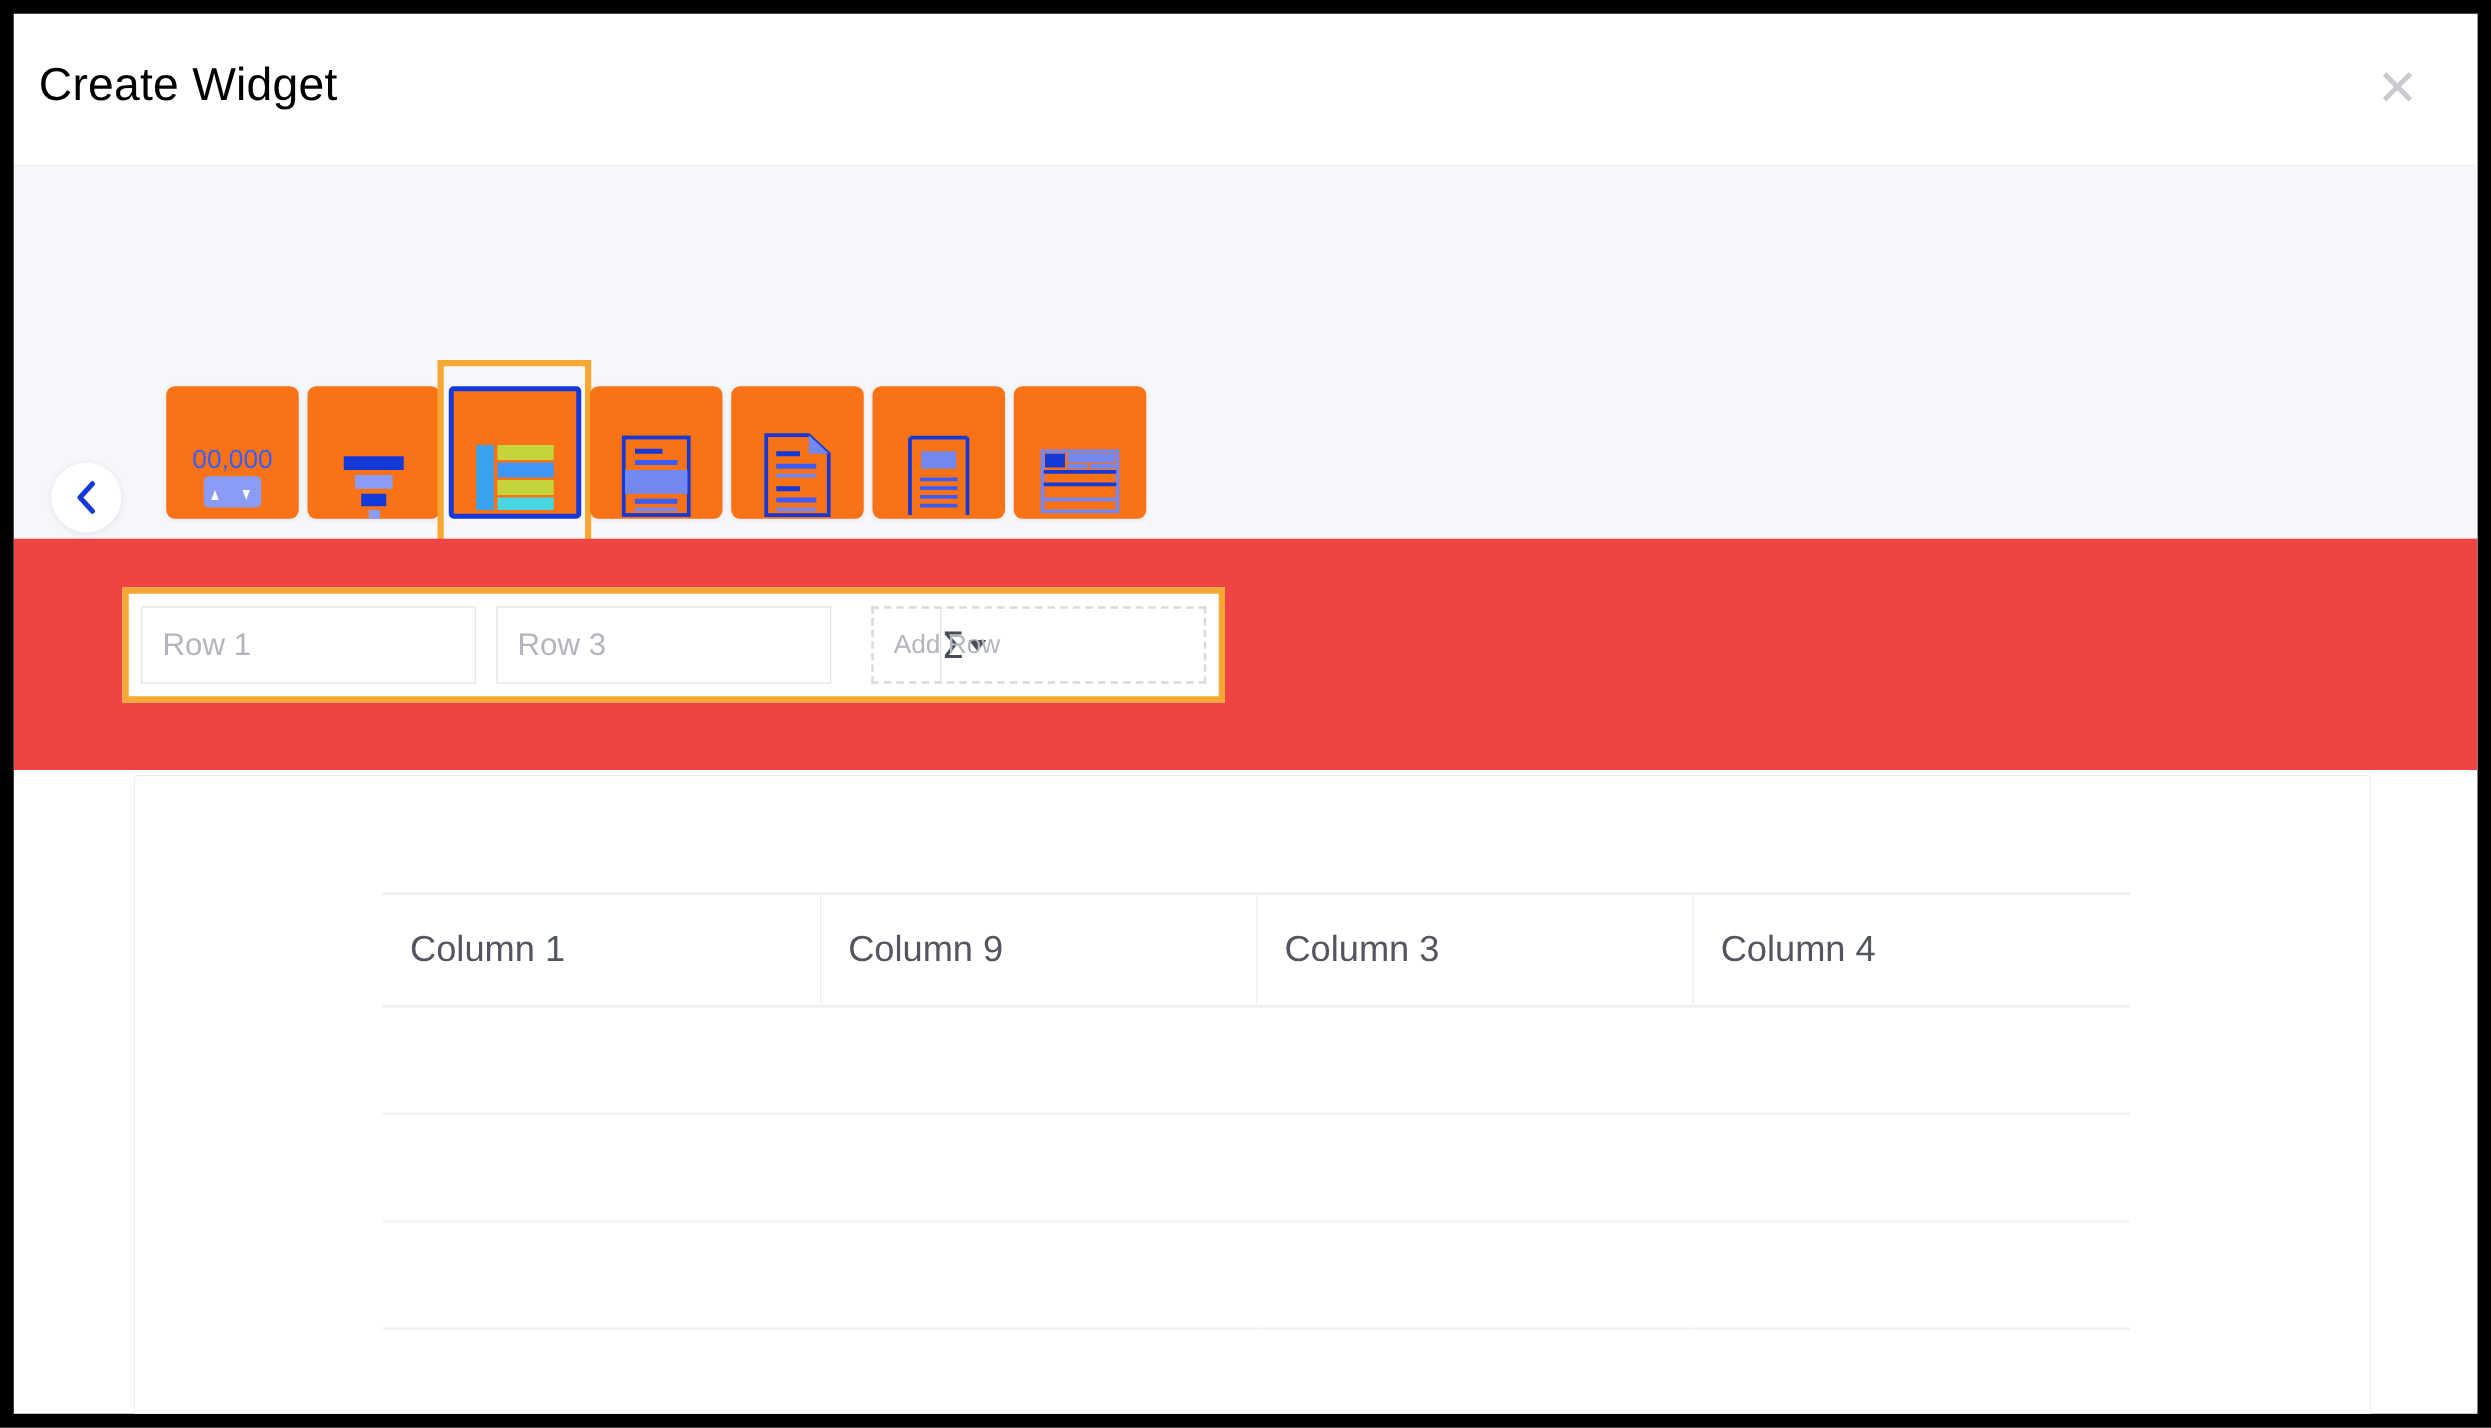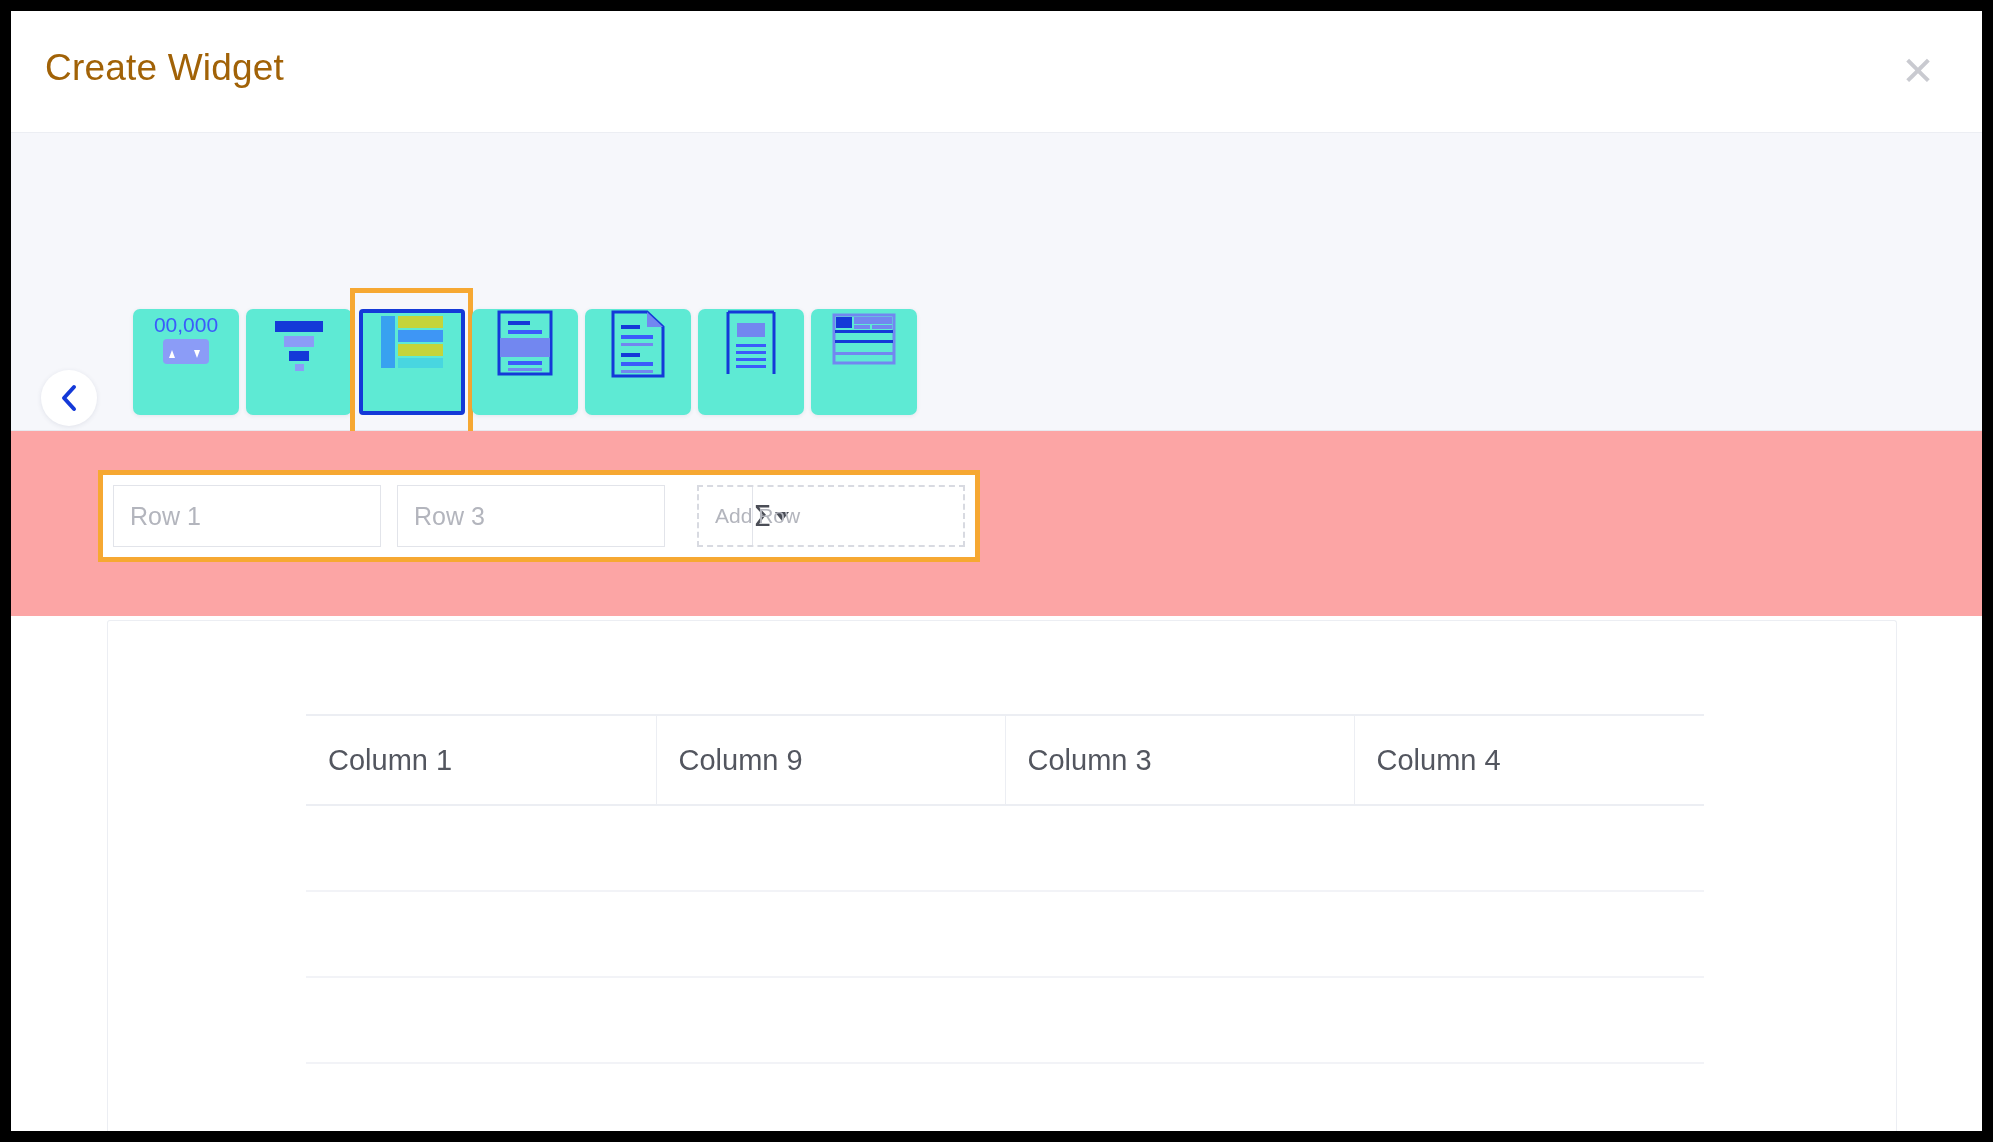--- a/index.html
+++ b/index.html
@@ -23,24 +23,24 @@
 
   
   .modal-header {
     position: relative;
     height: 122px;
     background: #ffffff;
     border-bottom: 1px solid #eceef3;
   }
   .modal-title {
     position: absolute;
-    left: 34px;
+    left: 20px;
     top: 36px;
     font-size: 37px;
-    color: #a16207;
+    color: #000000;
     font-weight: 400;
     letter-spacing: 0.2px;
   }
   .close-btn {
     position: absolute;
     right: 42px;
     top: 40px;
     width: 44px;
     height: 44px;
     cursor: pointer;
@@ -88,25 +88,25 @@
     margin-right: 0px;
     display: flex;
     flex-direction: column;
     align-items: center;
     cursor: pointer;
     position: relative;
   }
   .type-tile {
     width: 106px;
     height: 106px;
-    background: #5eead4;
+    background: #f97316;
     border-radius: 7px;
     box-shadow: 0 1px 4px rgba(40,50,90,0.09);
     display: flex;
-    align-items: flex-start;
+    align-items: flex-end;
     justify-content: center;
     margin-bottom: 15px;
   }
   .type-item.selected .type-tile {
     border: 4px solid #1439d8;
     border-radius: 4px;
     box-shadow: none;
   }
   .type-item.selected {
     outline: 5px solid #f6a832;
@@ -120,21 +120,21 @@
     color: #8b8e98;
     text-align: center;
     line-height: 1.35;
     width: 118px;
   }
 
   
   .builder-zone {
     position: relative;
     height: 185px;
-    background: #fca5a5;
+    background: #ef4444;
   }
   .row-group {
     position: absolute;
     left: 87px;
     top: 39px;
     display: flex;
     align-items: center;
     border: 5px solid #f6a832;
     padding: 10px 10px;
     background: #ffffff;

